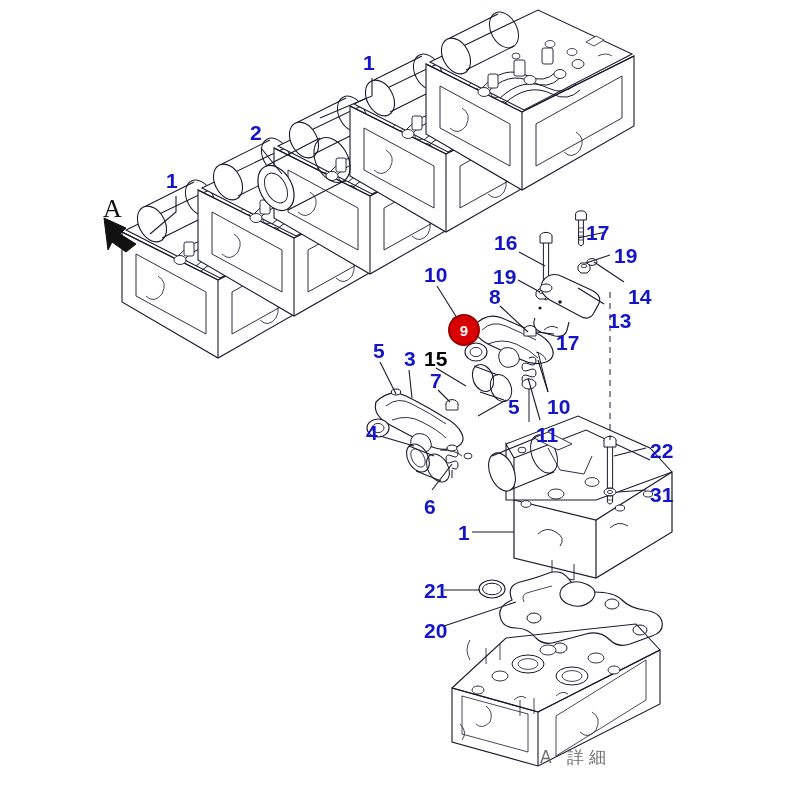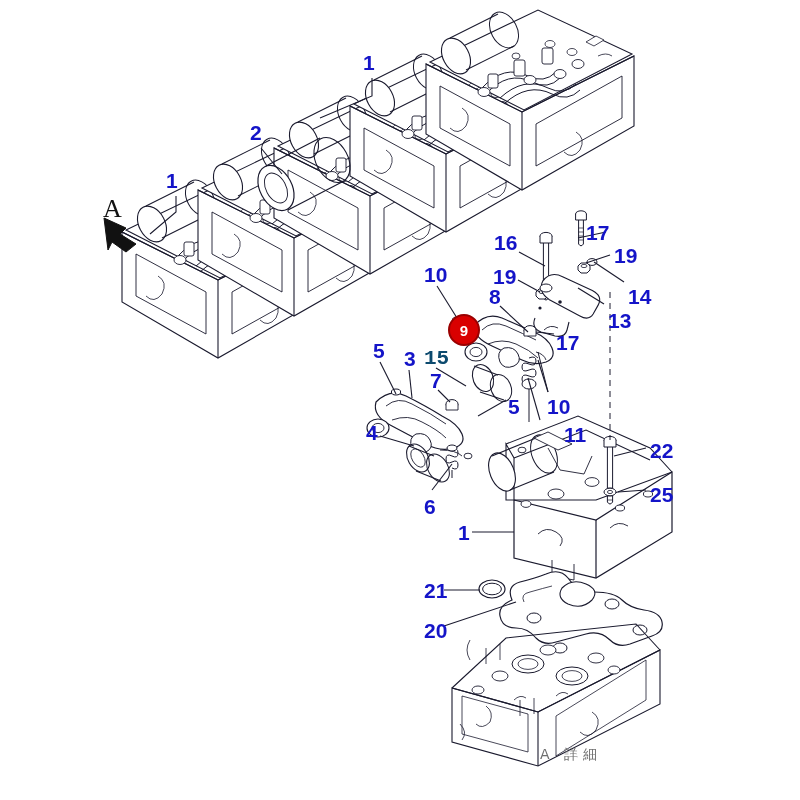--- a/index.html
+++ b/index.html
@@ -2,21 +2,21 @@
 <html><head>
 <meta charset="utf-8">
 <style>
   html,body{margin:0;padding:0;background:#ffffff;}
   body{width:800px;height:800px;overflow:hidden;font-family:"Liberation Sans",sans-serif;}
   #stage{position:relative;width:800px;height:800px;background:#fff;}
   #stage svg{position:absolute;left:0;top:0;}
   .callout{position:absolute;color:#1414c8;font-weight:bold;font-size:21px;font-family:"Liberation Sans",sans-serif;line-height:1;letter-spacing:0px;}
   .badge{position:absolute;width:28px;height:28px;border-radius:50%;background:#d90000;border:2px solid #9a0000;color:#fff;font-weight:bold;font-size:15px;display:flex;align-items:center;justify-content:center;font-family:"Liberation Sans",sans-serif;}
   .sec-letter{position:absolute;color:#111;font-size:26px;font-family:"Liberation Serif",serif;}
-  .detail-note{position:absolute;color:#6f6f6f;font-size:14px;letter-spacing:5px;font-family:"DejaVu Sans",sans-serif;}
+  .detail-note{position:absolute;color:#6f6f6f;font-size:17px;letter-spacing:5px;font-family:"DejaVu Sans",sans-serif;}
   #watermark{position:absolute;left:272px;top:368px;width:260px;height:56px;pointer-events:none;}
   .wm-text{position:absolute;top:0;left:0;font-family:"DejaVu Sans",sans-serif;font-weight:bold;font-style:italic;font-size:40px;color:#9fc0e8;letter-spacing:-1px;}
   .wm-reg{position:absolute;right:-4px;top:8px;font-size:11px;color:#9fc0e8;font-family:"DejaVu Sans",sans-serif;}
   .wm-swoosh{position:absolute;left:96px;top:2px;width:50px;height:54px;}
 </style>
 </head>
 <body>
 
 <div id="stage">
 
@@ -301,29 +301,29 @@
       <div class="callout" style="left: 586px; top: 222px; color: rgb(20, 20, 200);">17</div>
       <div class="callout" style="left: 614px; top: 245px; color: rgb(20, 20, 200); text-align: center;">19</div>
       <div class="callout" style="left: 424px; top: 264px; color: rgb(20, 20, 200);">10</div>
       <div class="callout" style="left: 493px; top: 266px; color: rgb(20, 20, 200);">19</div>
       <div class="callout" style="left: 489px; top: 286px; color: rgb(20, 20, 200);">8</div>
       <div class="callout" style="left: 628px; top: 286px; color: rgb(20, 20, 200);">14</div>
       <div class="callout" style="left: 608px; top: 310px; color: rgb(20, 20, 200);">13</div>
       <div class="callout" style="left: 556px; top: 332px; color: rgb(20, 20, 200);">17</div>
       <div class="callout" style="left: 373px; top: 340px; color: rgb(20, 20, 200);">5</div>
       <div class="callout" style="left: 404px; top: 348px; color: rgb(20, 20, 200);">3</div>
-      <div class="callout" style="left: 424px; top: 348px; color: #0c4a6e; font-family: Liberation Mono, monospace;">15</div>
+      <div class="callout" style="left: 424px; top: 348px; color: #000000;">15</div>
       <div class="callout" style="left: 430px; top: 370px; color: rgb(20, 20, 200);">7</div>
       <div class="callout" style="left: 508px; top: 396px; color: rgb(20, 20, 200);">5</div>
       <div class="callout" style="left: 547px; top: 396px; color: rgb(20, 20, 200);">10</div>
-      <div class="callout" style="left: 536px; top: 424px; color: rgb(20, 20, 200); margin-left: 28px;">11</div>
+      <div class="callout" style="left: 536px; top: 424px; color: rgb(20, 20, 200);">11</div>
       <div class="callout" style="left: 366px; top: 422px; color: rgb(20, 20, 200);">4</div>
       <div class="callout" style="left: 424px; top: 496px; color: rgb(20, 20, 200);">6</div>
       <div class="callout" style="left: 650px; top: 440px; color: rgb(20, 20, 200);">22</div>
-      <div class="callout" style="left: 650px; top: 484px; color: rgb(20, 20, 200);">25</div>
+      <div class="callout" style="left: 650px; top: 484px; color: rgb(20, 20, 200);">31</div>
       <div class="callout" style="left: 458px; top: 522px; color: rgb(20, 20, 200);">1</div>
       <div class="callout" style="left: 424px; top: 580px; color: rgb(20, 20, 200);">21</div>
       <div class="callout" style="left: 424px; top: 620px; color: rgb(20, 20, 200);">20</div>
     </div>
 
   <div class="badge" style="left:448px;top:314px;">9</div>
 
 </div>
 
 </body></html>

